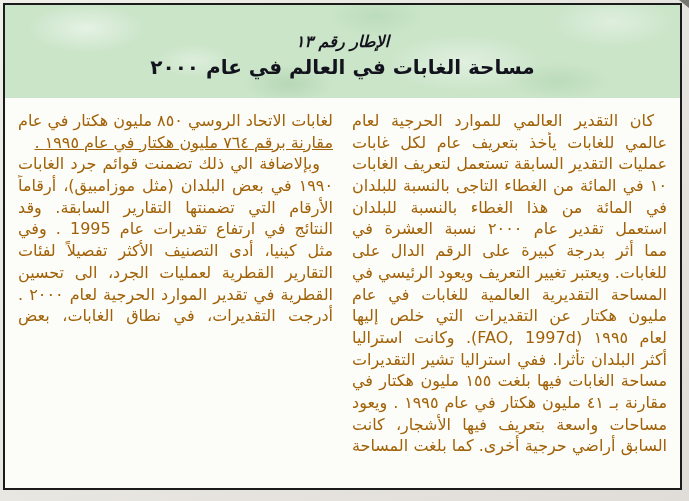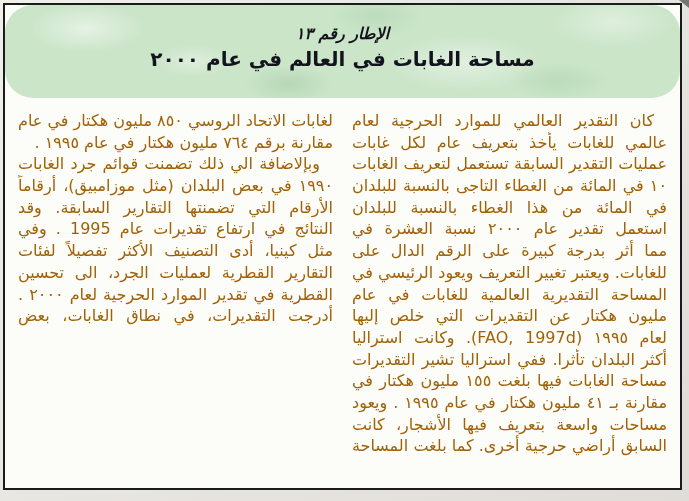--- a/index.html
+++ b/index.html
@@ -38,23 +38,22 @@
     background-image:
       radial-gradient(ellipse 90px 38px at 12% 25%, rgba(255,255,255,.50), transparent 65%),
       radial-gradient(ellipse 120px 44px at 68% 62%, rgba(255,255,255,.42), transparent 65%),
       radial-gradient(ellipse 70px 30px at 42% 85%, rgba(158,199,158,.45), transparent 65%),
       radial-gradient(ellipse 95px 40px at 90% 18%, rgba(255,255,255,.38), transparent 65%),
       radial-gradient(ellipse 75px 34px at 55% 12%, rgba(168,208,168,.40), transparent 65%),
       radial-gradient(ellipse 60px 26px at 28% 60%, rgba(255,255,255,.35), transparent 65%),
       radial-gradient(ellipse 80px 30px at 82% 82%, rgba(162,204,162,.38), transparent 65%);
     text-align: center;
     color: #13131d;
-    padding-top: 16px;
+    padding-top: 24px;
     box-sizing: border-box;
-    border-radius: 28px;
   }
   .header-line1 {
     font-size: 16px;
     font-weight: bold;
     font-style: italic;
     line-height: 25px;
     direction: rtl;
   }
   .header-line2 {
     font-size: 20px;
@@ -81,20 +80,21 @@
     height: 21.7px;
     overflow: hidden;
     color: #a16207;
     text-align: justify;
     text-align-last: justify;
   }
   .line.indent { padding-right: 13px; }
   .line.end {
     text-align: left;
     text-align-last: right;
+    text-decoration: underline;
   }
 </style>
 </head>
 <body>
 
 <div class="corner-artifact"></div>
 
 <div class="box">
 
   <div class="header">

